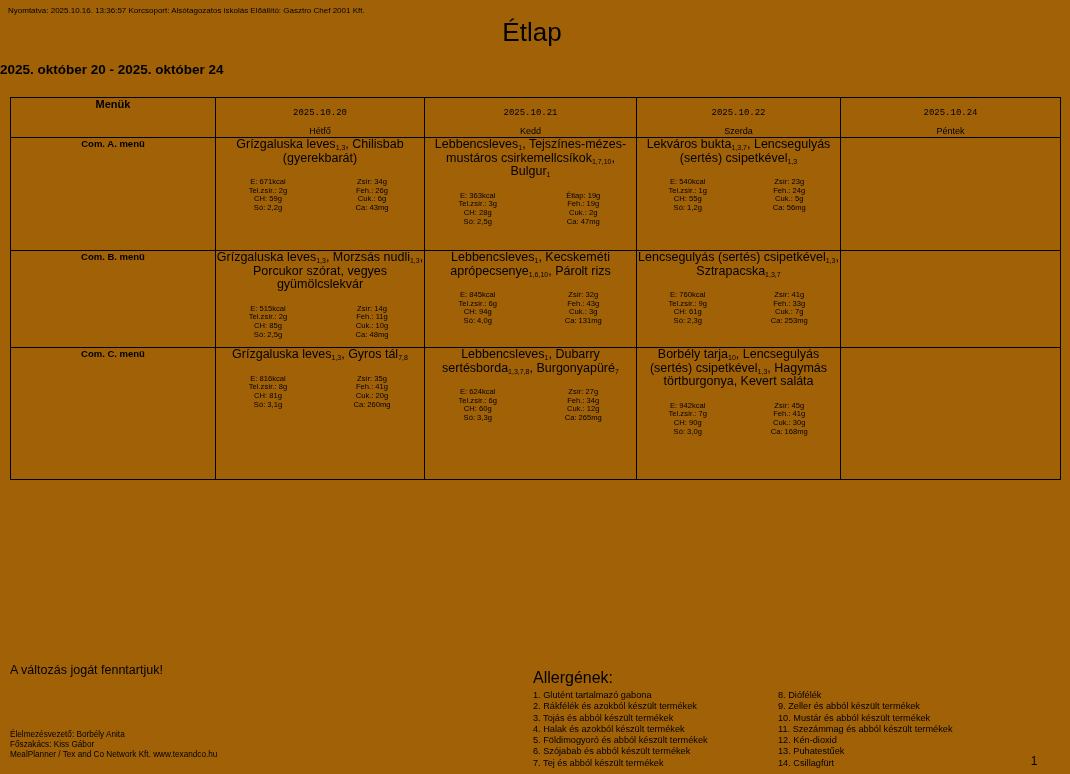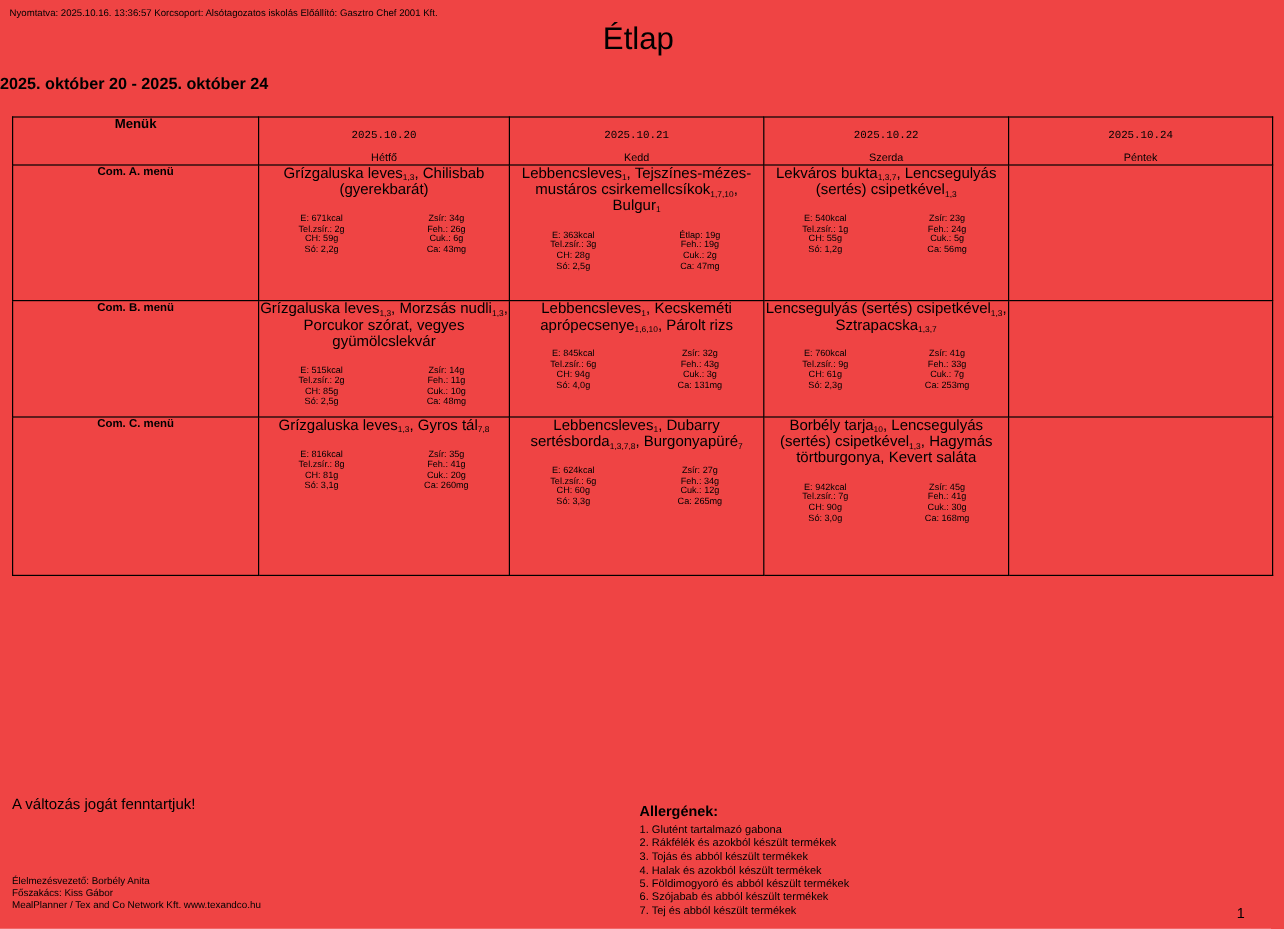--- a/index.html
+++ b/index.html
@@ -2,21 +2,21 @@
 <html><head>
 <meta charset="utf-8">
 <style>
   * { margin:0; padding:0; box-sizing:border-box; }
   html,body { background:#fff; }
   body {
     width:1070px; height:774px;
     font-family:"Liberation Sans", sans-serif;
     color:#000; position:relative; overflow:hidden;
   }
-  .page { position:relative; width:1070px; height:774px; background:#ef4444; }
+  .page { position:relative; width:1070px; height:774px; background:#a16207; }
 
   .print-line { position:absolute; top:6px; left:8px; font-size:8px; letter-spacing:0; }
   .title { position:absolute; top:17px; left:0; width:1064px; text-align:center; font-size:26px; font-weight:400; }
   .subtitle { position:absolute; top:62px; left:0; width:1070px; font-size:13.5px; font-weight:700; }
 
   table.menu { position:absolute; top:97px; left:10px; width:1050px; border-collapse:collapse; table-layout:fixed; }
   table.menu th, table.menu td { border:1.5px solid #000; vertical-align:top; text-align:center; padding:0; }
   thead tr { height:40px; }
   tbody tr:nth-child(1) { height:113px; }
   tbody tr:nth-child(2) { height:97px; }
@@ -30,21 +30,21 @@
 
   td.dish-cell { padding:8px 8px 0 8px; }
   .dish-title { font-size:12.5px; line-height:13.5px; }
   .dish-title sub { font-size:7px; line-height:0; vertical-align:-2px; }
   .nutrition { display:flex; margin-top:13px; font-size:7.6px; line-height:8.7px; }
   .nut-col { width:50%; text-align:center; }
 
   .disclaimer { position:absolute; top:663px; left:10px; font-size:12.5px; }
 
   .allergens { position:absolute; top:669px; left:533px; }
-  .allergens-title { font-size:12px; font-weight:700; margin-bottom:3px; }
+  .allergens-title { font-size:16px; font-weight:400; margin-bottom:3px; }
   .allergen-cols { display:flex; }
   .allergen-cols ul { list-style:none; }
   .allergen-cols ul li { font-size:9.2px; line-height:11.3px; white-space:nowrap; }
   .allergen-left { width:245px; }
 
   .credits { position:absolute; top:730px; left:10px; font-size:8.2px; line-height:10px; }
   .page-number { position:absolute; top:754px; left:1026px; width:16px; text-align:center; font-size:12px; }
 </style>
 </head>
 <body>
@@ -260,20 +260,29 @@
     <div class="allergen-cols">
       <ul id="allergens-left" class="allergen-left">
           <li>1. Glutént tartalmazó gabona</li>
           <li>2. Rákfélék és azokból készült termékek</li>
           <li>3. Tojás és abból készült termékek</li>
           <li>4. Halak és azokból készült termékek</li>
           <li>5. Földimogyoró és abból készült termékek</li>
           <li>6. Szójabab és abból készült termékek</li>
           <li>7. Tej és abból készült termékek</li>
         </ul>
+      <ul id="allergens-right">
+          <li>8. Diófélék</li>
+          <li>9. Zeller és abból készült termékek</li>
+          <li>10. Mustár és abból készült termékek</li>
+          <li>11. Szezámmag és abból készült termékek</li>
+          <li>12. Kén-dioxid</li>
+          <li>13. Puhatestűek</li>
+          <li>14. Csillagfürt</li>
+        </ul>
     </div>
   </div>
 
   <div class="credits" id="credits">
       <div>Élelmezésvezető: Borbély Anita</div>
       <div>Főszakács: Kiss Gábor</div>
       <div>MealPlanner / Tex and Co Network Kft. www.texandco.hu</div>
     </div>
 
   <div class="page-number">1</div>

